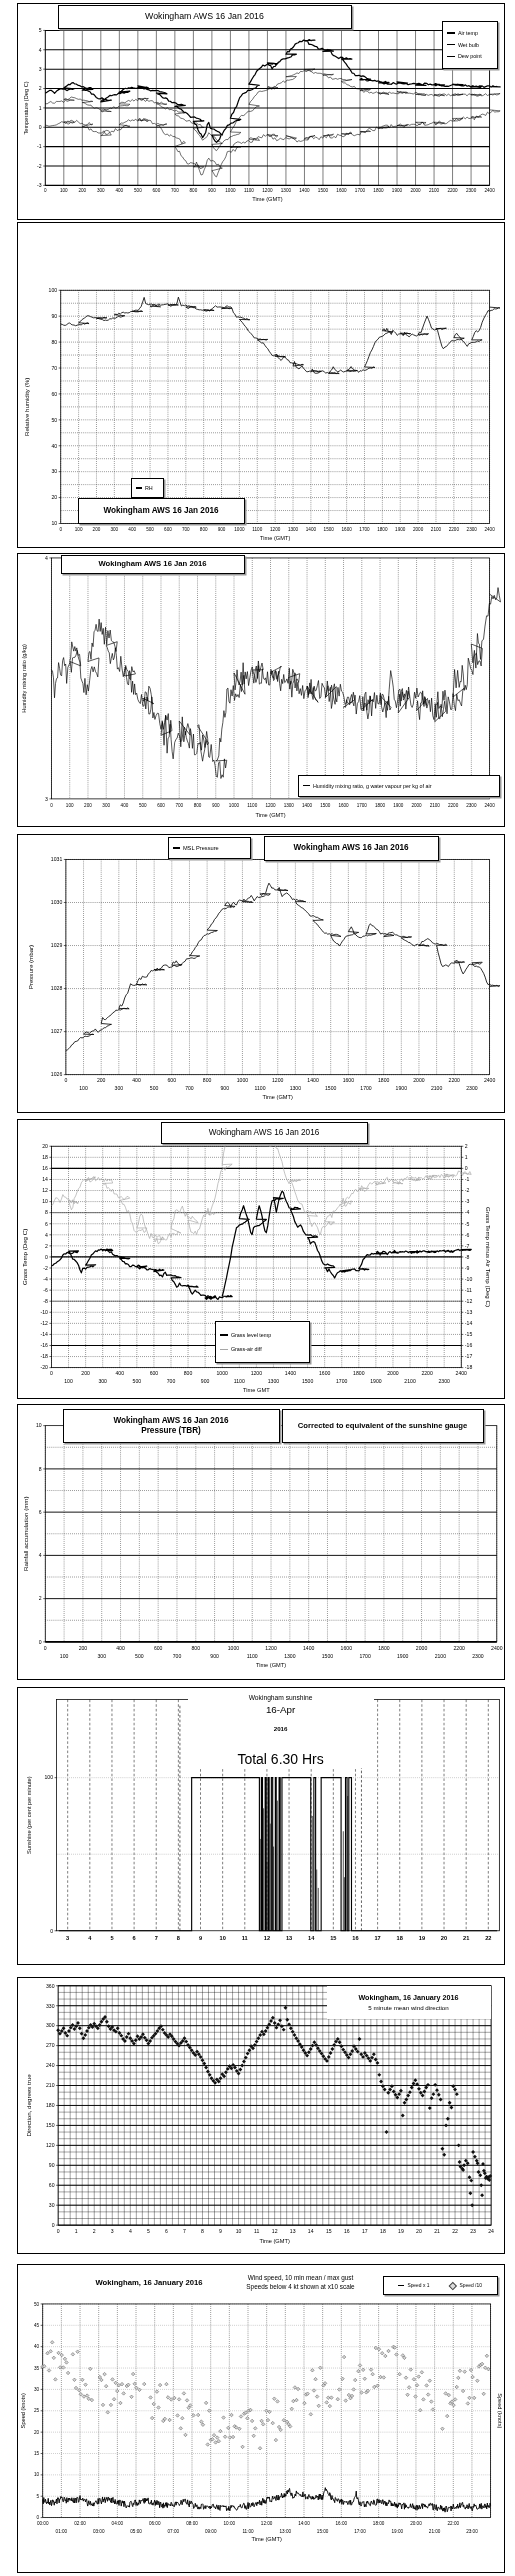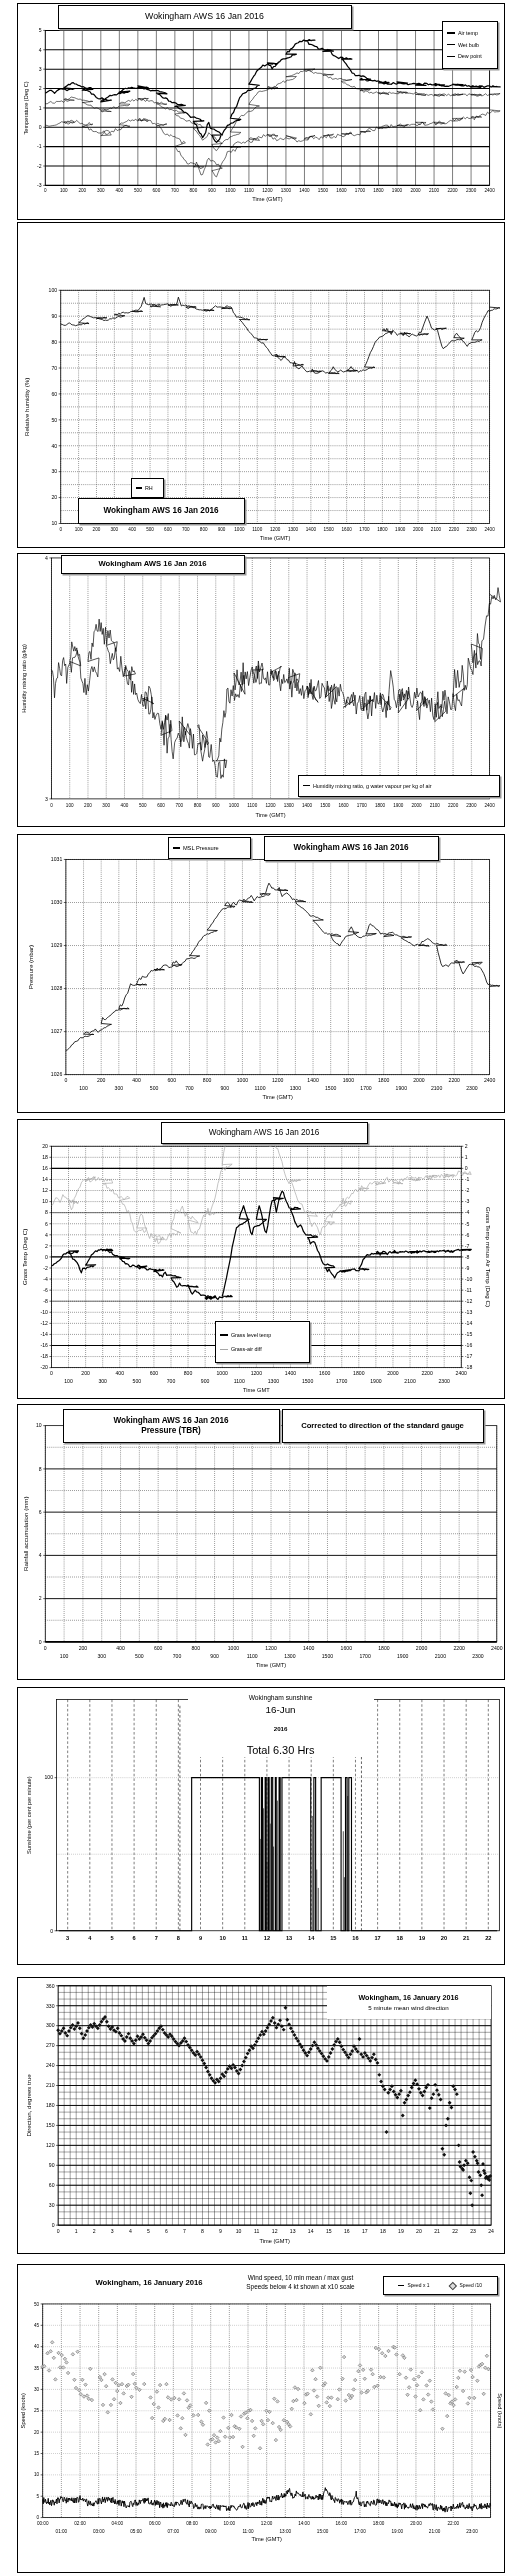--- a/index.html
+++ b/index.html
@@ -649,21 +649,21 @@
       <line x1="49" y1="40" x2="53" y2="40" stroke="#000" stroke-width="1.2"></line>
       <text x="46" y="43.5" font-size="10" text-anchor="end" font-family="&quot;Liberation Sans&quot;,sans-serif" fill="#000">10</text>
       <text x="20" y="250" font-size="12" text-anchor="middle" font-family="&quot;Liberation Sans&quot;,sans-serif" fill="#000" transform="rotate(-90 20 250)">Rainfall accumulation (mm)</text>
       <polyline points="53.0,460.0 930.0,460.0" fill="none" stroke="#000000" stroke-width="3" stroke-linejoin="round"></polyline>
     </svg>
   <div class="tbox" style="left:45px;top:4.1px;width:215px;height:32px;font-size:8.2px;font-weight:700;">
     <span>Wokingham AWS 16 Jan 2016</span>
     <span>Pressure (TBR)</span>
   </div>
   <div class="tbox" style="left:264px;top:4.1px;width:200px;height:32px;font-size:7.7px;font-weight:700;">
-    <span>Corrected to direction of the standard gauge</span>
+    <span>Corrected to equivalent of the sunshine gauge</span>
   </div>
 </div>
 
 <div class="panel" style="top:1687px;height:276px;">
   <svg class="plot" width="486" height="276" viewBox="0 0 944 535">
       <line x1="96.5" y1="22" x2="96.5" y2="471" stroke="#000" stroke-width="1" stroke-dasharray="5,4"></line>
       <line x1="139.5" y1="22" x2="139.5" y2="471" stroke="#000" stroke-width="1" stroke-dasharray="5,4"></line>
       <line x1="182.5" y1="22" x2="182.5" y2="471" stroke="#000" stroke-width="1" stroke-dasharray="5,4"></line>
       <line x1="225.5" y1="22" x2="225.5" y2="471" stroke="#000" stroke-width="1" stroke-dasharray="5,4"></line>
       <line x1="268.5" y1="22" x2="268.5" y2="471" stroke="#000" stroke-width="1" stroke-dasharray="5,4"></line>
@@ -721,23 +721,23 @@
       <line x1="503.71000000000004" y1="471" x2="503.71000000000004" y2="218.25165562913907" stroke="#000" stroke-width="1.3"></line>
       <line x1="571.6500000000001" y1="471" x2="571.6500000000001" y2="247.98675496688742" stroke="#000" stroke-width="1.3"></line>
       <line x1="580.25" y1="471" x2="580.25" y2="352.0596026490066" stroke="#000" stroke-width="1.3"></line>
       <line x1="583.26" y1="471" x2="583.26" y2="387.7417218543046" stroke="#000" stroke-width="1.3"></line>
       <line x1="631.85" y1="471" x2="631.85" y2="277.72185430463577" stroke="#000" stroke-width="1.3"></line>
       <line x1="634" y1="471" x2="634" y2="366.92715231788077" stroke="#000" stroke-width="1.3"></line>
       <line x1="640.4499999999999" y1="471" x2="640.4499999999999" y2="209.33112582781456" stroke="#000" stroke-width="1.3"></line>
     </svg>
   <div class="plainbox" style="left:170px;top:5.2px;width:180px;padding:1px 3.1px;">
     <span style="font-size:6.7px;">Wokingham sunshine</span>
-    <span style="font-size:9.8px;margin-top:3.1px;">16-Jun</span>
+    <span style="font-size:9.8px;margin-top:3.1px;">16-Apr</span>
     <span style="font-size:6.2px;font-weight:700;margin-top:9.3px;">2016</span>
-    <span style="font-size:11px;margin-top:12px;">Total 6.30 Hrs</span>
+    <span style="font-size:14px;margin-top:19px;">Total 6.30 Hrs</span>
   </div>
 </div>
 
 <div class="panel" style="top:1977px;height:275px;">
   <svg class="plot" width="486" height="275" viewBox="0 0 944 534">
       <line x1="78" y1="15" x2="78" y2="480" stroke="#000" stroke-width="0.7"></line>
       <line x1="89.680543875" y1="15" x2="89.680543875" y2="480" stroke="#000" stroke-width="0.7"></line>
       <line x1="101.36108775" y1="15" x2="101.36108775" y2="480" stroke="#000" stroke-width="0.7"></line>
       <line x1="113.04163162500001" y1="15" x2="113.04163162500001" y2="480" stroke="#000" stroke-width="0.7"></line>
       <line x1="124.72217549999999" y1="15" x2="124.72217549999999" y2="480" stroke="#000" stroke-width="0.7"></line>

